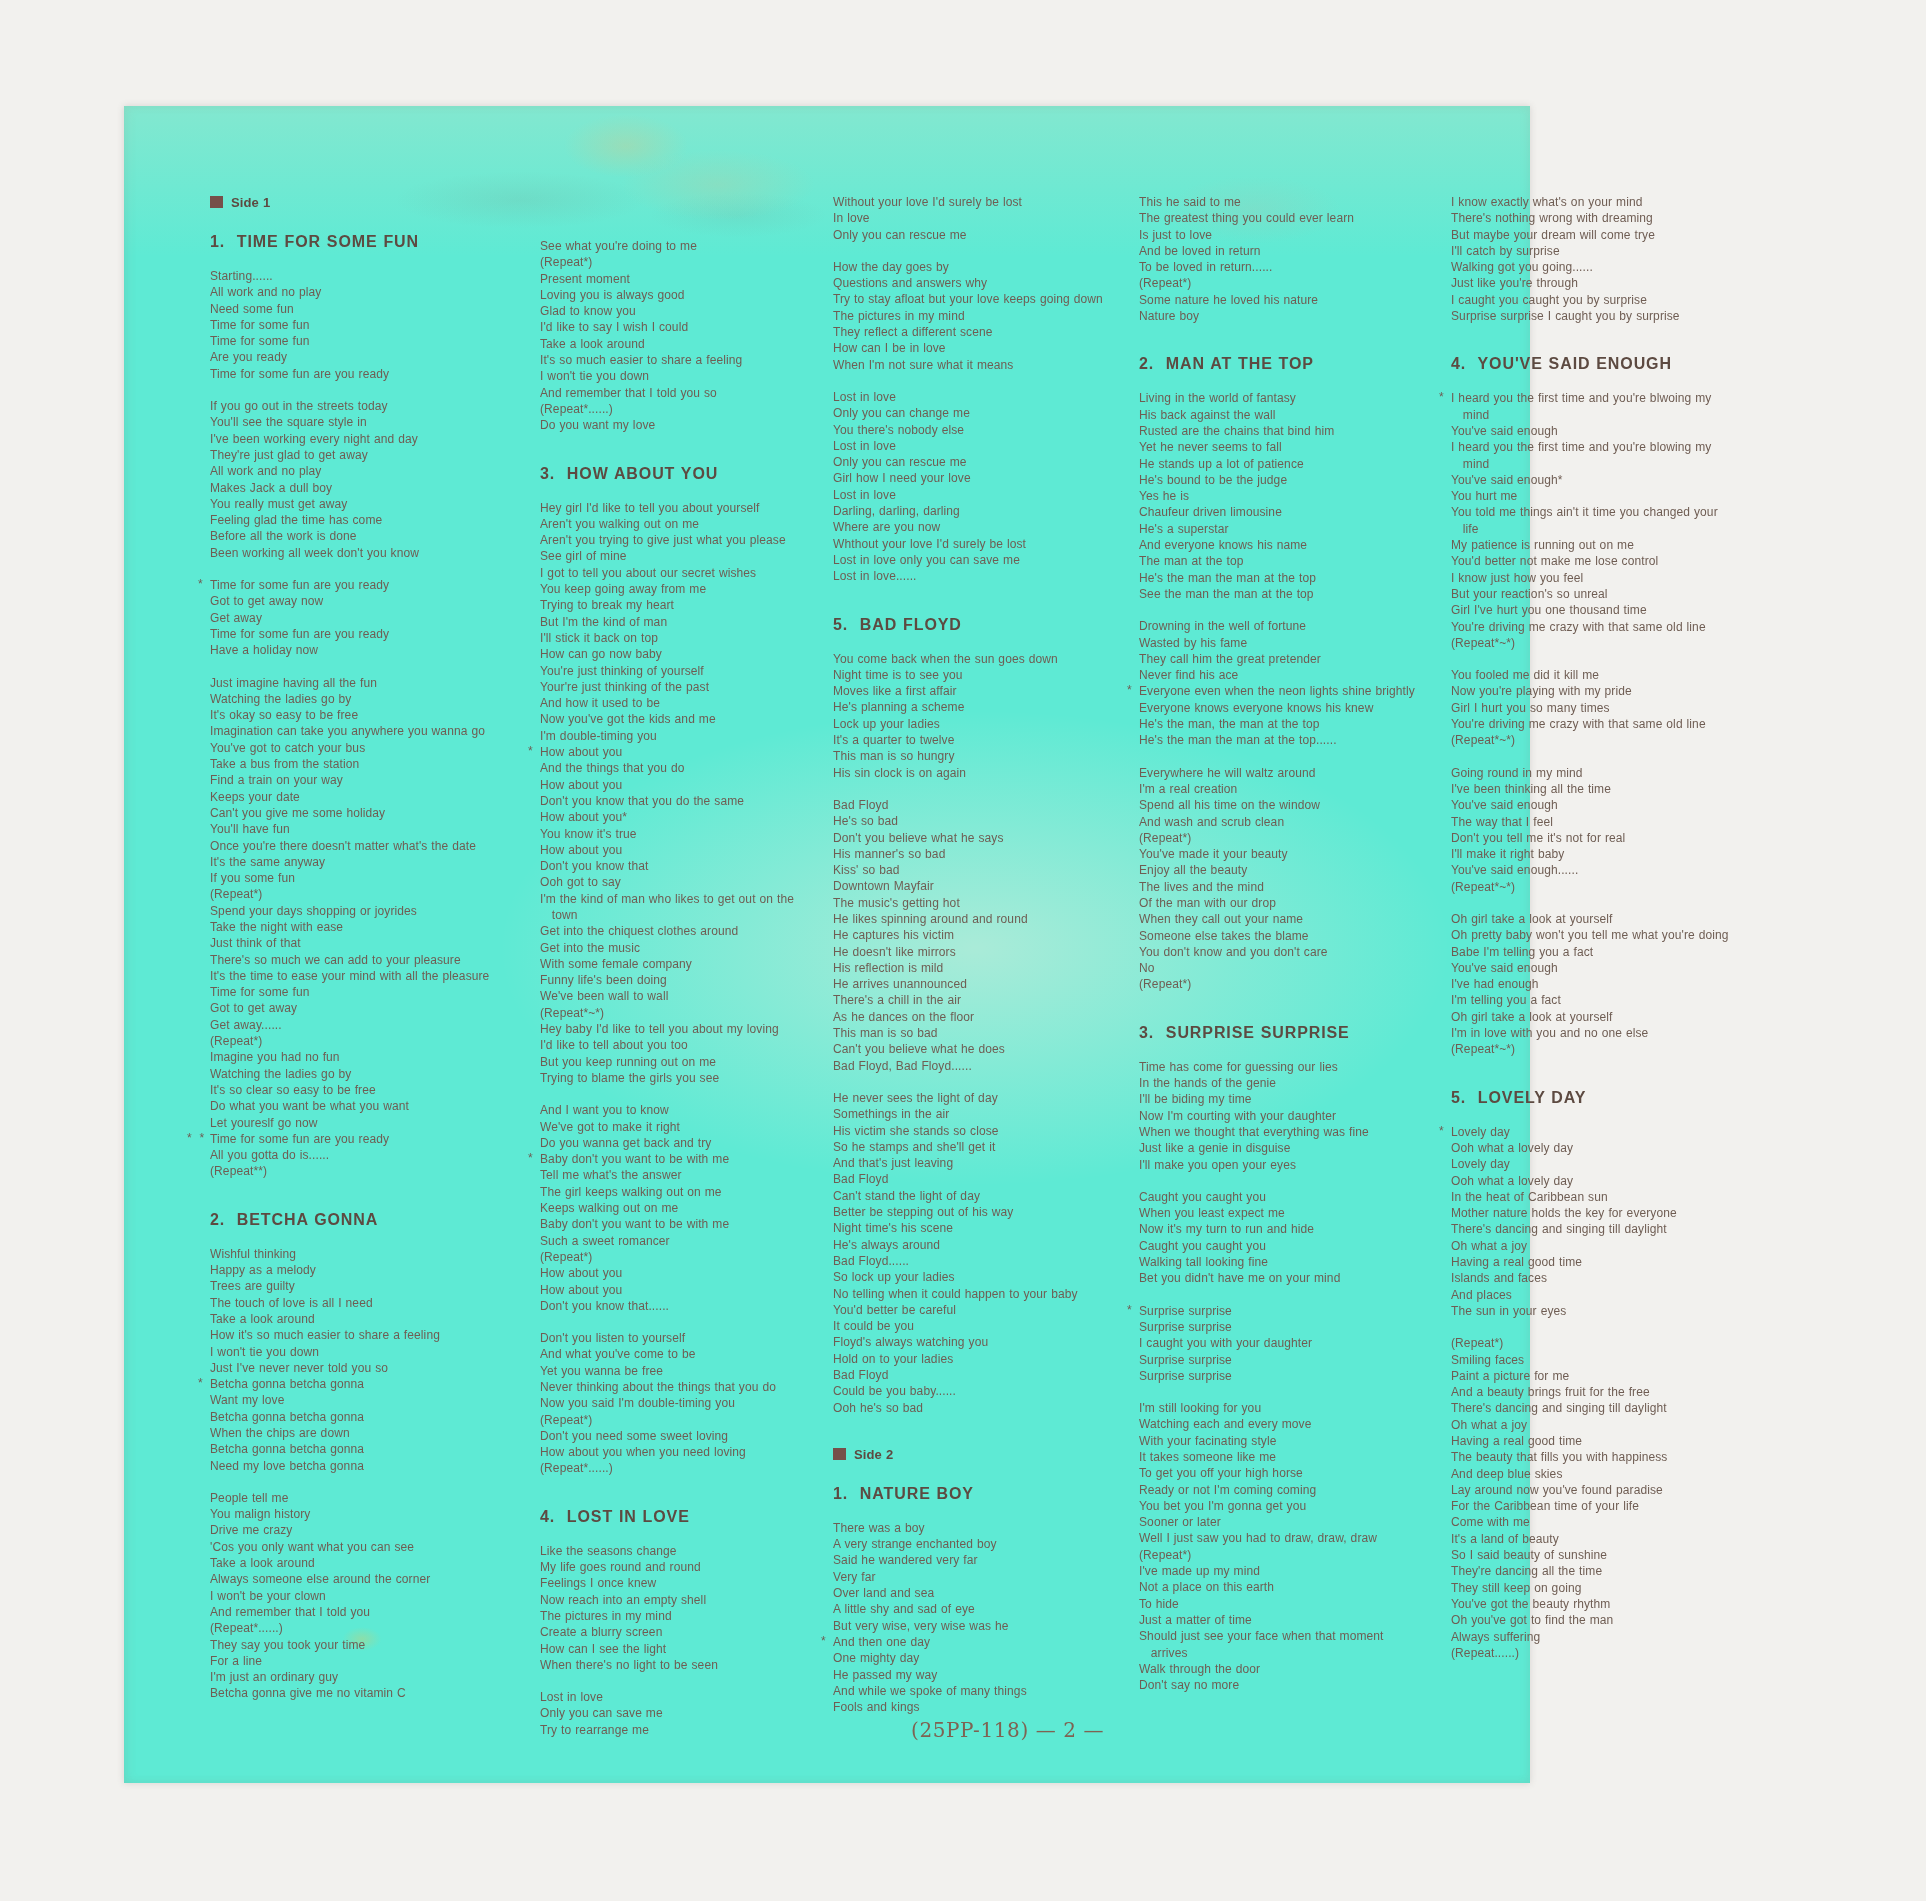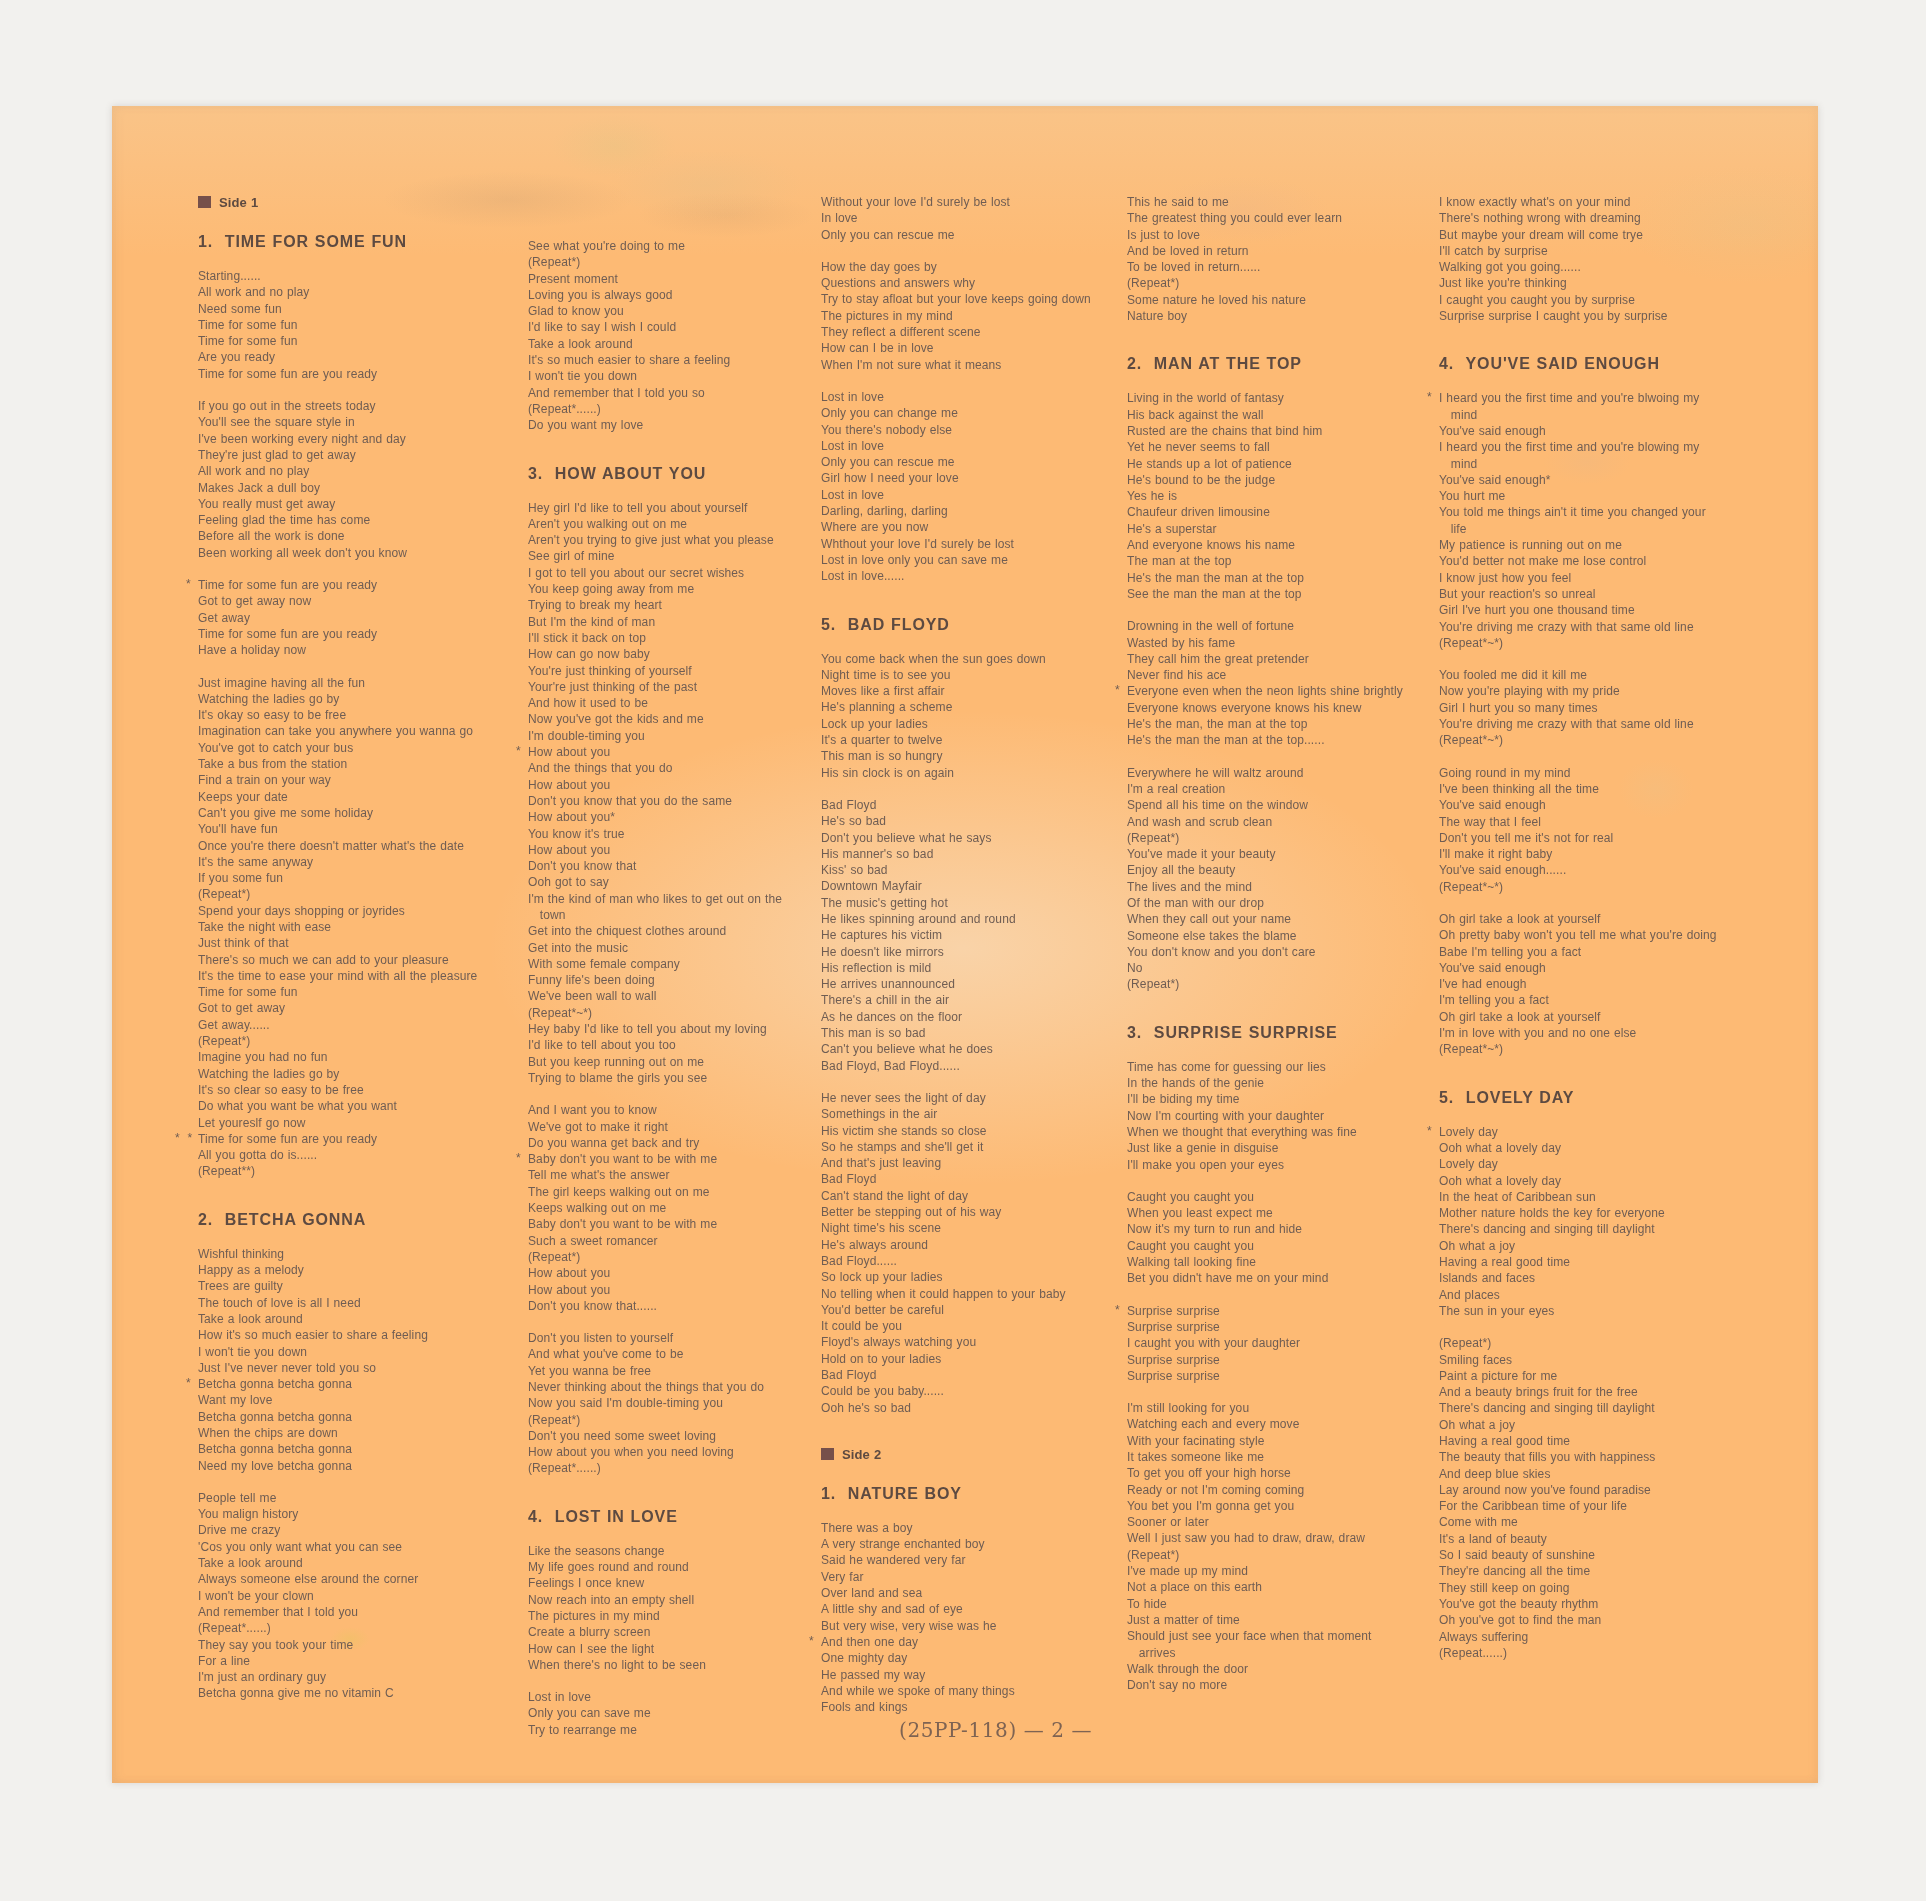--- a/index.html
+++ b/index.html
@@ -5,23 +5,23 @@
   html,body{margin:0;padding:0;}
   body{
     width:1927px;height:1902px;
     background:#f2f1ee;
     font-family:"Liberation Sans", sans-serif;
     position:relative;
     overflow:hidden;
   }
   .paper{
     position:absolute;
-    left:112px;top:106px;
-    width:1706px;height:1677px;
-    background:#fdba74;
+    left:124px;top:106px;
+    width:1406px;height:1677px;
+    background:#5eead4;
     box-shadow:0 0 7px rgba(90,80,70,0.18), inset 4px 0 10px rgba(140,120,100,0.10), inset -3px 0 8px rgba(140,120,100,0.07);
   }
   .stains{
     position:absolute;inset:0;
     pointer-events:none;
     background:
       radial-gradient(89px 45px at 502px 40px, rgba(223,196,130,0.30), transparent 70%),
       radial-gradient(139px 50px at 594px 79px, rgba(216,190,140,0.22), transparent 70%),
       radial-gradient(168px 38px at 396px 94px, rgba(125,108,96,0.10), transparent 75%),
       radial-gradient(119px 30px at 614px 109px, rgba(125,108,96,0.08), transparent 75%),
@@ -483,21 +483,21 @@
         <div class="line">Don't say no more</div>
       </div>
     </div>
   <div class="col col-5">
       <div class="stanza">
         <div class="line">I know exactly what's on your mind</div>
         <div class="line">There's nothing wrong with dreaming</div>
         <div class="line">But maybe your dream will come trye</div>
         <div class="line">I'll catch by surprise</div>
         <div class="line">Walking got you going......</div>
-        <div class="line">Just like you're thinking</div>
+        <div class="line">Just like you're through</div>
         <div class="line">I caught you caught you by surprise</div>
         <div class="line">Surprise surprise I caught you by surprise</div>
       </div>
       <div class="heading">4.  YOU'VE SAID ENOUGH</div>
       <div class="stanza">
         <div class="line"><span class="mk">*</span>I heard you the first time and you're blwoing my</div>
         <div class="line">   mind</div>
         <div class="line">You've said enough</div>
         <div class="line">I heard you the first time and you're blowing my</div>
         <div class="line">   mind</div>

